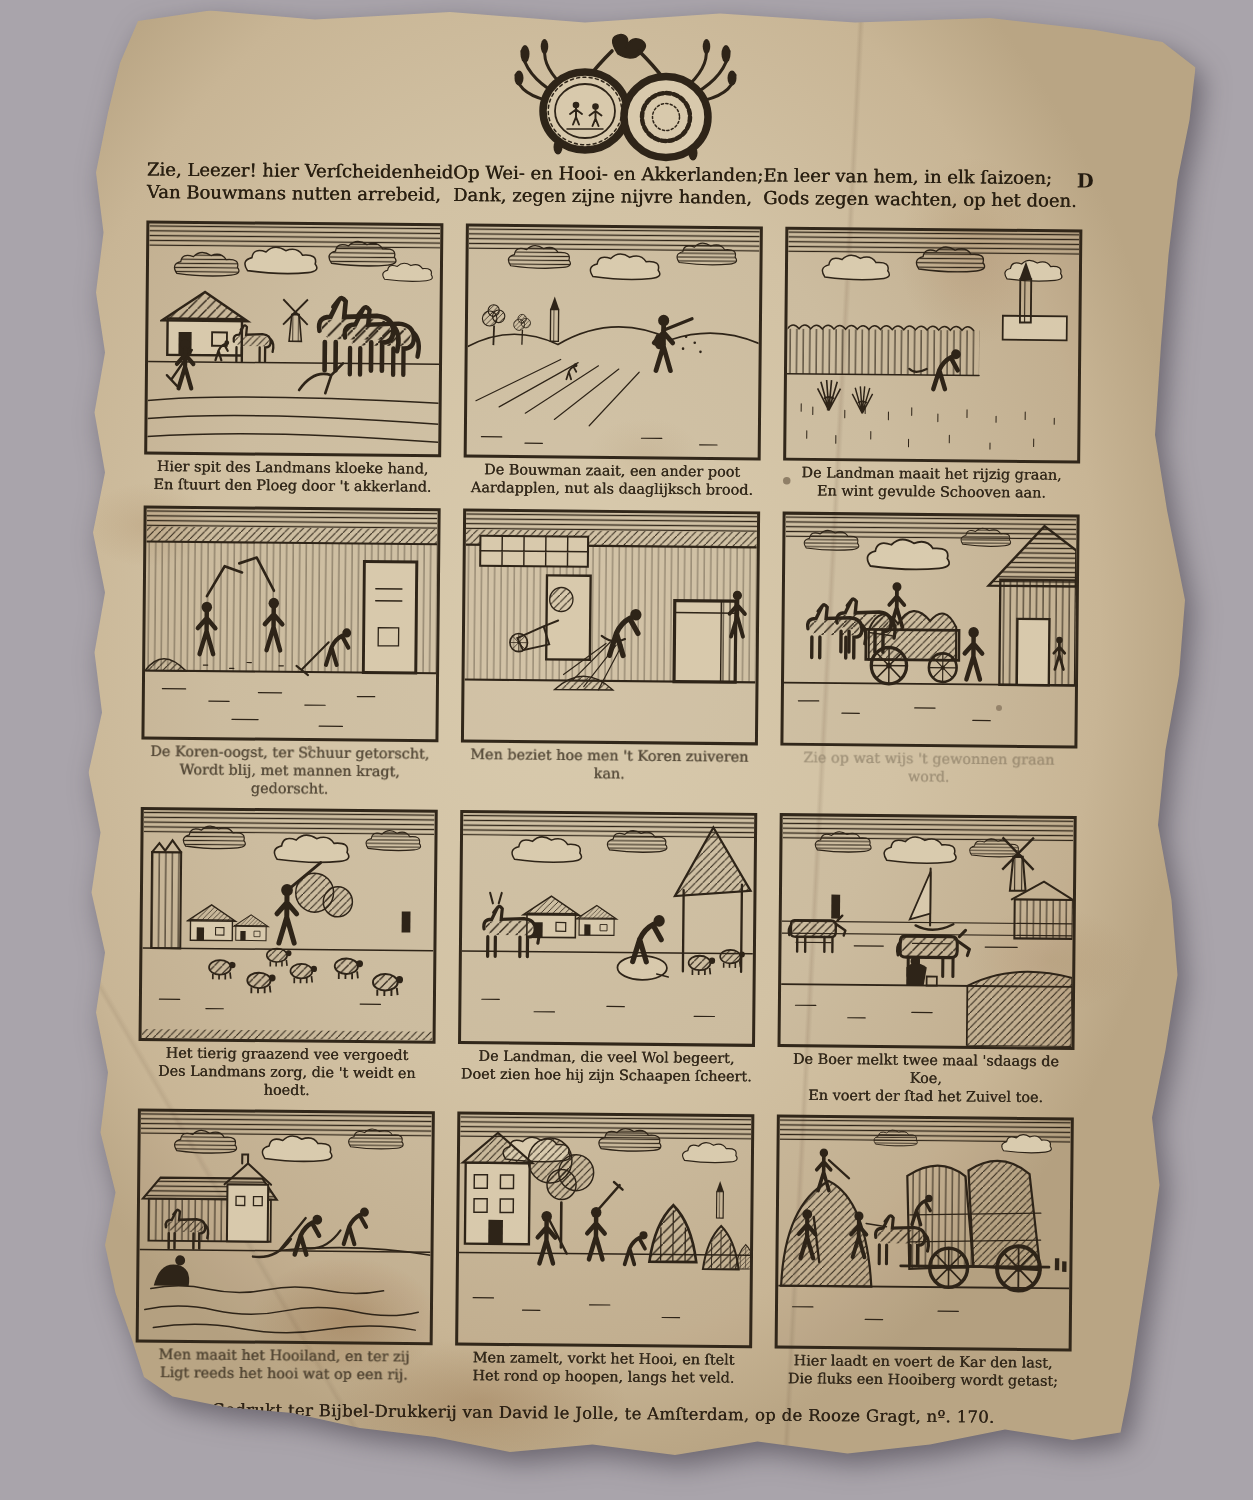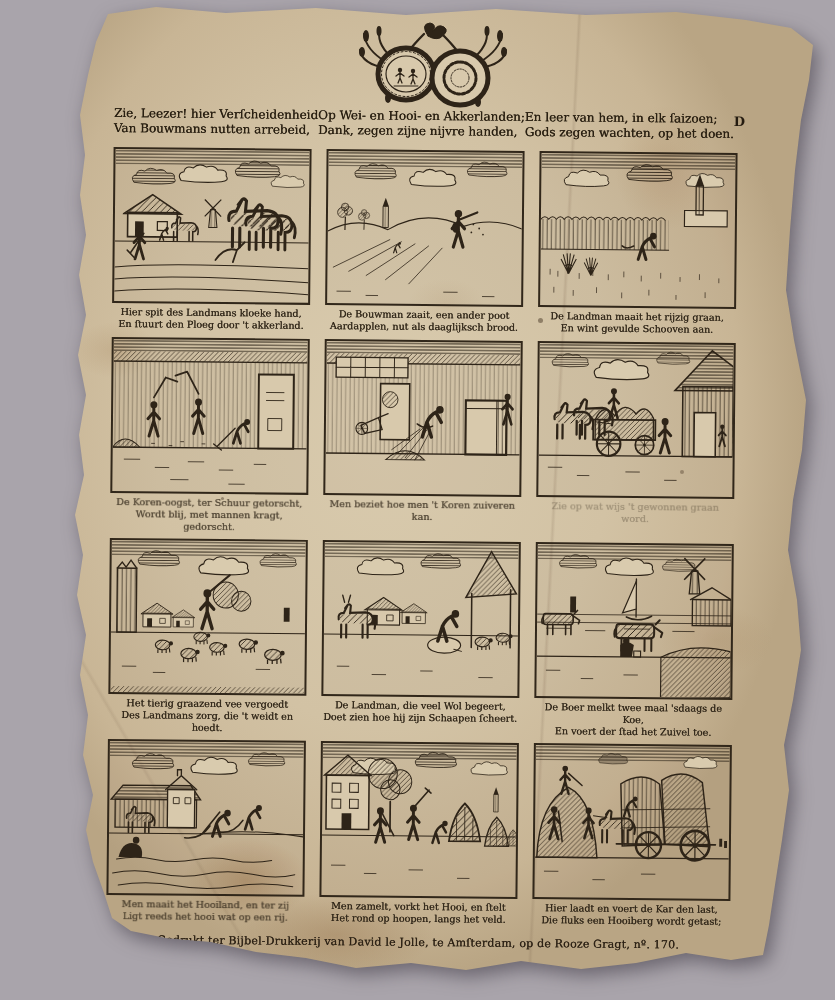--- a/index.html
+++ b/index.html
@@ -1,18 +1,18 @@
 <!DOCTYPE html>
 <html><head>
 <meta charset="utf-8">
 <style>
   html,body{margin:0;padding:0;}
   body{width:835px;height:1000px;background:#a9a4ab;position:relative;overflow:hidden;
        font-family:"DejaVu Serif",serif;}
-  .paper-wrap{position:absolute;inset:0;filter:drop-shadow(5px 7px 9px rgba(45,40,52,.5));margin-left:16px;}
+  .paper-wrap{position:absolute;inset:0;filter:drop-shadow(5px 7px 9px rgba(45,40,52,.5));}
   .paper{position:absolute;inset:0;
     clip-path:polygon(92px 14px,140px 7px,210px 13px,300px 8px,390px 15px,480px 9px,570px 15px,660px 12px,730px 20px,775px 28px,797px 45px,793px 80px,785px 120px,779px 170px,774px 230px,770px 290px,778px 340px,790px 400px,786px 450px,777px 500px,772px 550px,781px 600px,785px 650px,777px 700px,768px 745px,773px 790px,766px 840px,759px 885px,753px 925px,747px 955px,715px 960px,670px 953px,620px 963px,565px 969px,505px 961px,450px 970px,395px 963px,340px 968px,290px 958px,240px 952px,195px 942px,150px 938px,115px 931px,96px 918px,88px 893px,77px 862px,70px 830px,77px 795px,67px 755px,72px 715px,64px 675px,70px 635px,61px 595px,67px 555px,59px 515px,68px 475px,63px 435px,70px 395px,62px 355px,70px 315px,63px 275px,70px 235px,64px 195px,69px 155px,64px 115px,72px 75px,80px 42px);
     background:
       radial-gradient(90px 60px at 230px 880px, rgba(146,104,62,.38), rgba(146,104,62,0) 70%),
       radial-gradient(70px 90px at 648px 168px, rgba(150,112,70,.20), rgba(150,112,70,0) 70%),
       radial-gradient(140px 60px at 320px 935px, rgba(140,100,60,.30), rgba(140,100,60,0) 70%),
       radial-gradient(60px 40px at 98px 350px, rgba(150,112,70,.18), rgba(150,112,70,0) 70%),
       radial-gradient(80px 50px at 700px 640px, rgba(150,112,70,.15), rgba(150,112,70,0) 70%),
       radial-gradient(55px 38px at 430px 305px, rgba(150,112,70,.10), rgba(150,112,70,0) 70%),
       linear-gradient(93deg, rgba(0,0,0,0) 64.5%, rgba(110,88,66,.16) 64.75%, rgba(0,0,0,0) 65.05%),

